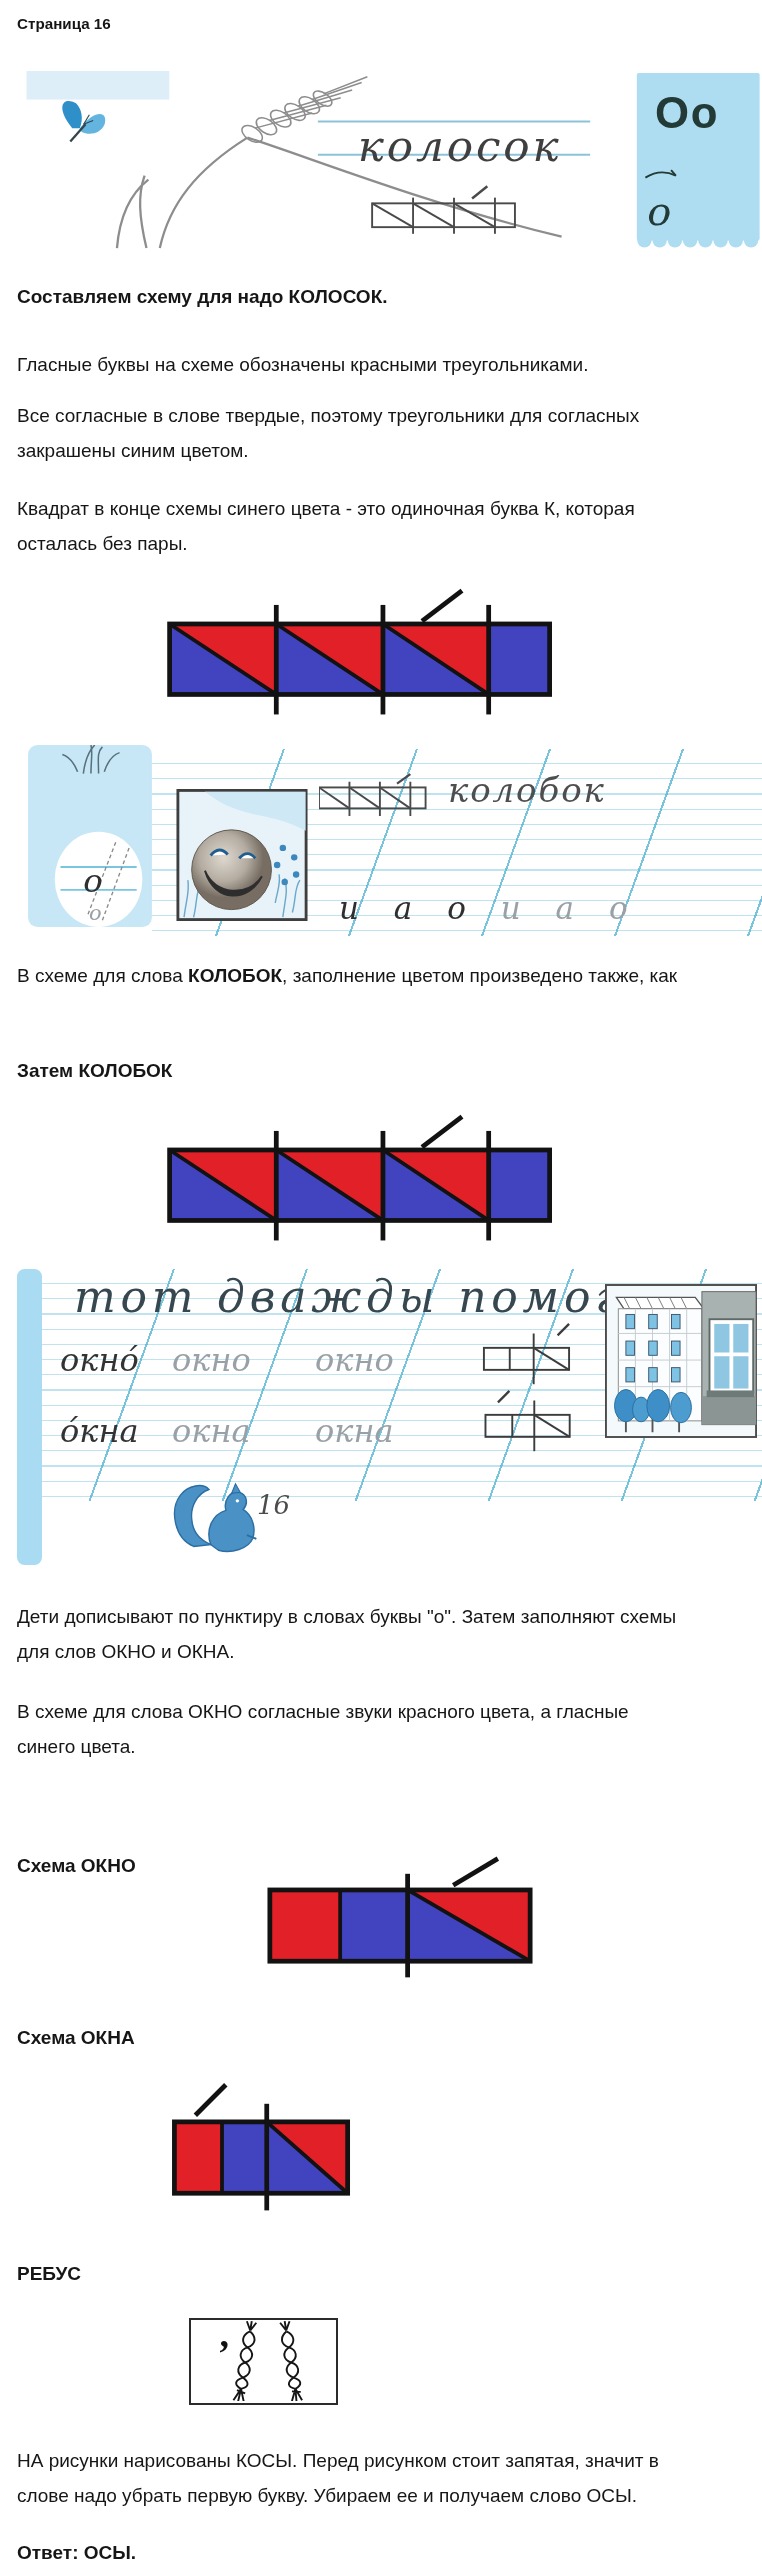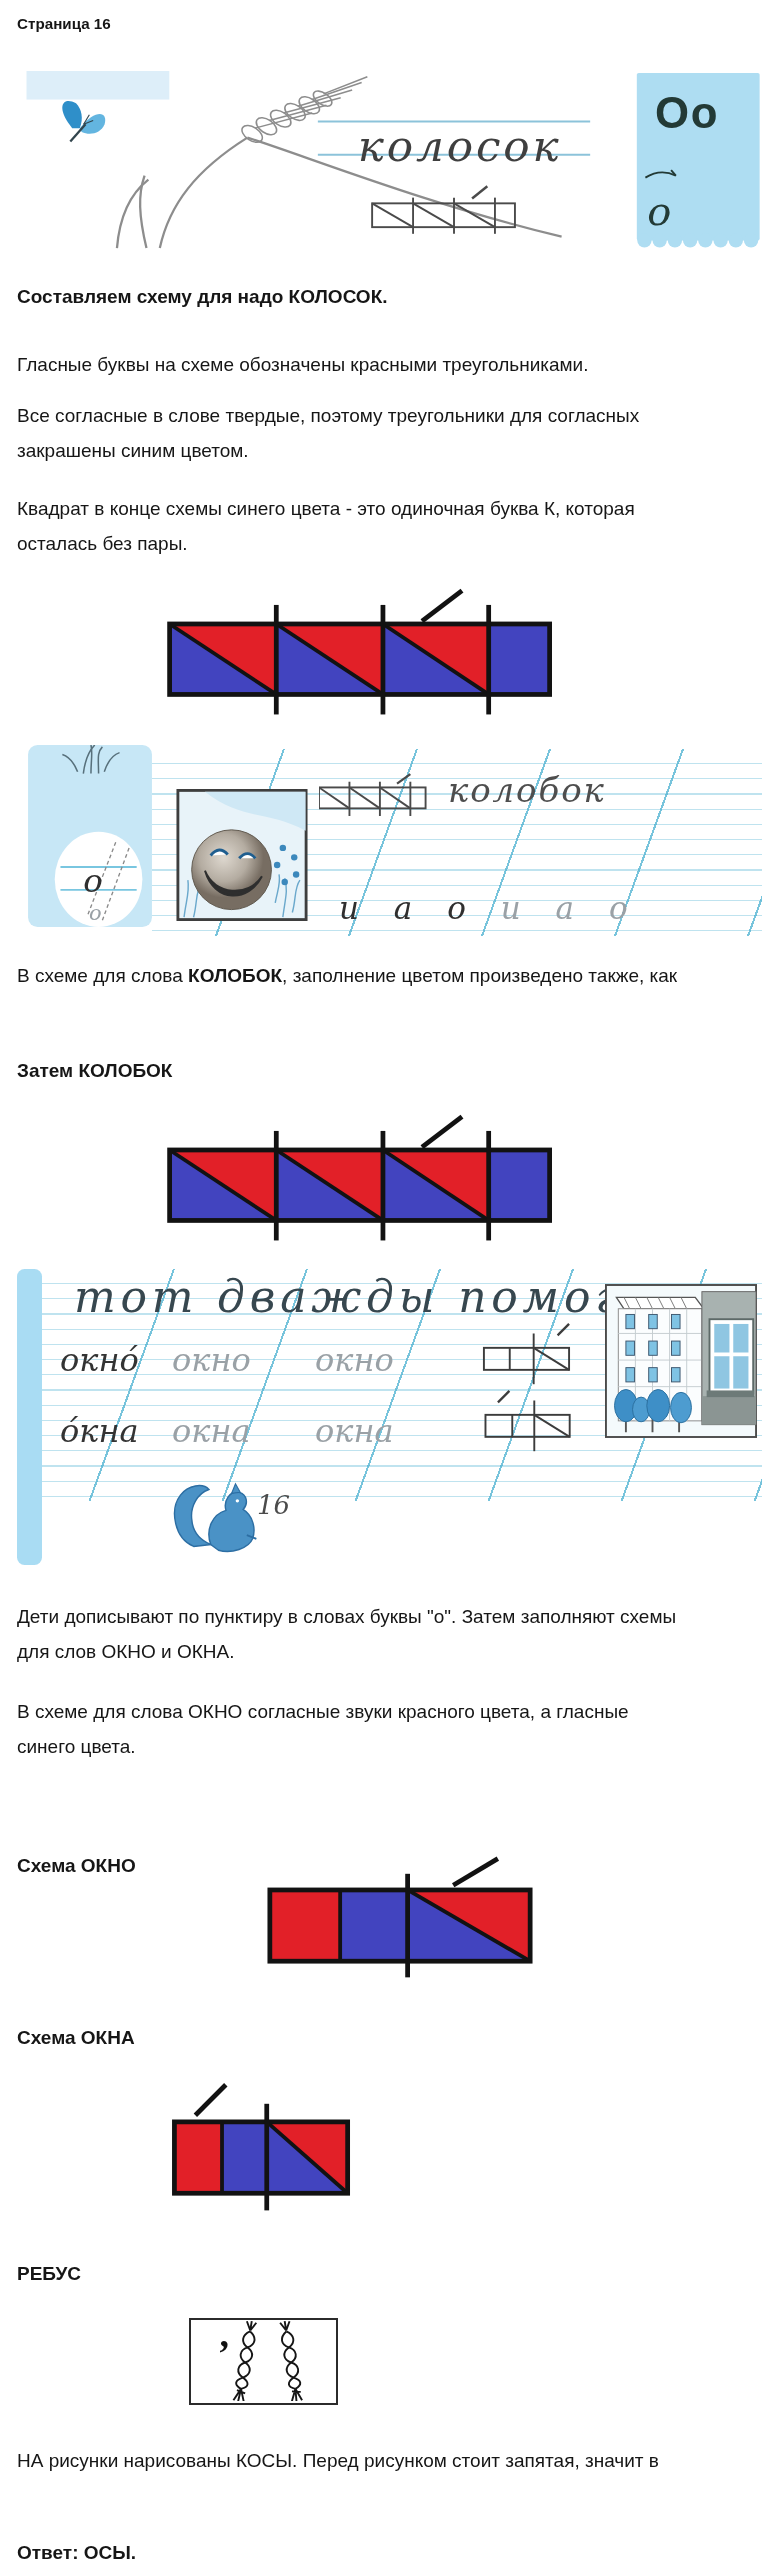--- a/index.html
+++ b/index.html
@@ -390,15 +390,16 @@
       <path d="M0,-1 L-5,-10 M0,-1 L0,-11 M0,-1 L5,-10"></path>
       <path d="M0,0 C-8,5 -8,13 0,17 C8,21 8,29 0,33 C-8,37 -8,45 0,49 C8,53 8,58 0,61"></path>
       <path d="M0,0 C8,5 8,13 0,17 C-8,21 -8,29 0,33 C8,37 8,45 0,49 C-8,53 -8,58 0,61"></path>
       <path d="M0,61 L-6,74 M0,61 L-1,75 M0,61 L5,74 M-4,63 L5,65"></path>
     </g>
   </svg>
 </div>
 
 <div class="p" style="top:2443px;">
   <span class="ln">НА рисунки нарисованы КОСЫ. Перед рисунком стоит запятая, значит в</span>
+  <span class="ln">слове надо убрать первую букву. Убираем ее и получаем слово ОСЫ.</span>
 </div>
 <div class="p b" style="top:2535px;">Ответ: ОСЫ.</div>
 
 
 </body></html>

